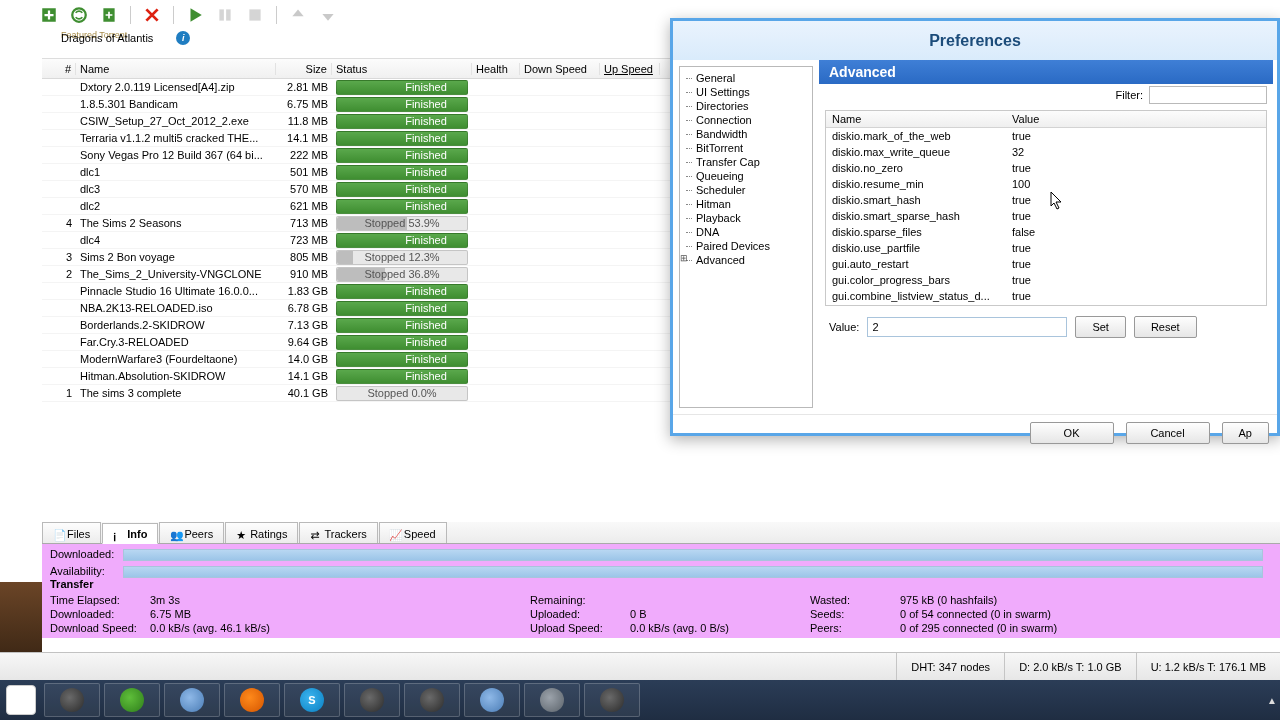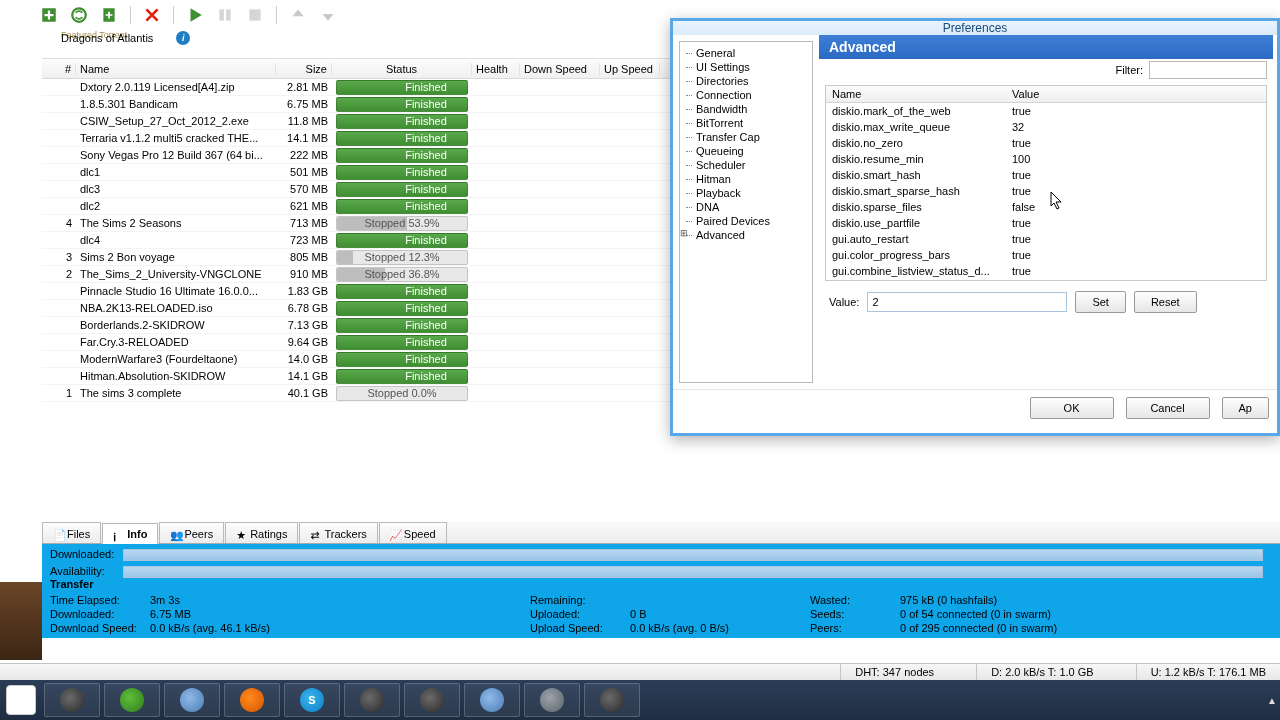--- a/index.html
+++ b/index.html
@@ -12,42 +12,42 @@
 .signal { display:flex; gap:1px; align-items:flex-end; margin:0 6px; }
 .signal i { width:4px; background:#7bbf3a; display:block; }
 .instant-btn { border:1px solid #999; background:linear-gradient(#fefefe,#e6e6e6); padding:2px 8px; border-radius:2px; font-size:11px; margin-left:8px; }
 
 .main-table { border-top: 1px solid #ddd; }
 .thead { display: flex; background: linear-gradient(#fcfcfc,#f0f0f0); border-bottom: 1px solid #d9d9d9; height: 20px; align-items:center; }
 .thead > div, .trow > div { padding: 0 4px; white-space: nowrap; overflow: hidden; text-overflow: ellipsis; }
 .col-num { width: 34px; text-align: right; padding-right: 8px; }
 .col-name { flex: 0 0 200px; }
 .col-size { width: 56px; text-align: right; }
-.col-status { width: 140px; text-align: center; }
+.col-status { width: 140px; text-align: left; }
 .col-health { width: 48px; }
 .col-dspeed { width: 80px; }
-.col-uspeed { width: 60px; }
+.col-uspeed { width: 60px; text-decoration: underline; }
 .trow { display: flex; height: 17px; align-items: center; border-bottom: 1px solid #f4f4f4; }
 .status-bar { height: 15px; border-radius: 2px; position: relative; display: flex; align-items: center; justify-content: center; color: #fff; font-size: 10px; background:#e8e8e8; color:#555; border:1px solid rgba(0,0,0,.15); }
 .status-bar.finished { background: linear-gradient(#5aa84c,#3f8e31); color:#fff;padding-left:48px; }
 .status-bar .fill { position:absolute; left:0; top:0; bottom:0; background:#bdbdbd; border-radius:2px 0 0 2px; }
 .status-bar.stopped .txt { position:relative; z-index:1; color:#555; }
 
 .detail-tabs { position: absolute; left: 42px; right: 0; top: 522px; height: 22px; display: flex; border-bottom: 1px solid #aaa; background: linear-gradient(#f9f9f9,#ececec); }
 .dtab { border: 1px solid #b9b9b9; border-bottom: none; padding: 3px 10px 2px; margin-right: 1px; display:flex; align-items:center; gap:4px; background: linear-gradient(#fdfdfd,#ececec); }
 .dtab.active { background: #fff; border-bottom:1px solid #fff; font-weight:bold; position:relative; top:1px; }
 .dtab .geom { width:10px; height:10px; display:inline-block; }
 
-.detail-panel { position:absolute; left:42px; right:0; top:544px; background:#0ea5e9; padding:4px 8px; }
+.detail-panel { position:absolute; left:42px; right:0; top:544px; background:#f0abfc; padding:4px 8px; }
 .progress-label { display:inline-block; width:70px; }
 .progress-row .pbar { display:inline-block; height:12px; width: calc(100% - 82px); background:linear-gradient(#b8d7f2,#9cc5e8); border:1px solid #a9c4dc; vertical-align:middle; }
 .transfer-hdr { font-weight:bold; }
 .tfgrid { display:grid; grid-template-columns: 100px 120px 260px 100px 180px 90px 160px; row-gap:2px; margin-top:4px; }
 
-.statusbar { position:absolute; left:0; right:0; bottom:40px; height:17px; background:linear-gradient(#f7f7f7,#e7e7e7); border-top:1px solid #c2c2c2; display:flex; align-items:center; font-size:11px;gap:28px; }
+.statusbar { position:absolute; left:0; right:0; bottom:40px; height:28px; background:linear-gradient(#f7f7f7,#e7e7e7); border-top:1px solid #c2c2c2; display:flex; align-items:center; font-size:11px; }
 .statusbar > div { padding:0 14px; border-left:1px solid #c5c5c5; height:100%; display:flex; align-items:center; }
 
 .taskbar { position:absolute; left:0; right:0; bottom:0; height:40px; background:linear-gradient(#2b3d57,#1f2d42); display:flex; align-items:center; }
 .taskbar .orb { width:30px; height:30px; margin:0 6px; border-radius:4px; background:#fff; }
 .taskbar .app { width:56px; height:34px; margin:0 2px; border:1px solid rgba(255,255,255,.2); border-radius:2px; background:rgba(255,255,255,.06); display:flex; align-items:center; justify-content:center; }
 .taskbar .app .ic { width:24px; height:24px; border-radius:50%; }
 .taskbar .chev { margin-left:auto; width:16px; height:34px; color:#ddd; display:flex; align-items:center; justify-content:center; font-size:10px; }
 
 .app-ut { background: radial-gradient(circle at 40% 40%, #5fbf3a, #2e7d1b); }
 .app-skype { background: radial-gradient(circle at 40% 40%, #3bb4ef, #0a7fc1); color:#fff; font-weight:bold; display:flex; align-items:center;justify-content:center; }
@@ -55,21 +55,21 @@
 .app-gray { background: radial-gradient(circle at 40% 40%, #6a6a6a, #2a2a2a); }
 .app-blue { background: radial-gradient(circle at 40% 40%, #8fb9e8, #4a7cb5); }
 .app-steel { background: radial-gradient(circle at 40% 40%, #9ca3ab, #5a626a); }
 .app-white { background:#fff; border:1px solid #ccc; }
 
 
 .thumb-left { position:absolute; left:0; top:582px; width:42px; height:78px; background:linear-gradient(#6b4527,#3b2614); }
 
 
 .prefs { position:absolute; left:670px; top:18px; width:610px; height:418px; background:#fff; border:3px solid #59a6e8; box-shadow:0 4px 14px rgba(0,0,0,.3); }
-.prefs-title { height:14px; background:linear-gradient(#eaf3fd,#d9ebfb); color:#1c4c7a; display:flex; align-items:center; justify-content:center; font-size:12px; }
+.prefs-title { height:39px; background:linear-gradient(#eaf3fd,#d9ebfb); color:#1c4c7a; display:flex; align-items:center; justify-content:center; font-size:16px;font-weight:bold; }
 .prefs-body { display:flex; height:calc(100% - 58px); }
 .prefs-tree { width:134px; border:1px solid #b9b9b9; margin:6px; padding:4px 2px; overflow:hidden; }
 .prefs-tree .tnode { padding:1px 2px 1px 14px; position:relative; white-space:nowrap; }
 .prefs-tree .tnode::before { content:""; position:absolute; left:4px; top:50%; width:6px; border-top:1px dotted #888; }
 .prefs-tree .plus::after { content:"⊞"; position:absolute; left:-2px; top:0; font-size:9px; color:#555;}
 .prefs-right { flex:1; padding:0 4px 0 0; }
 .prefs-hdr { background:linear-gradient(#3f7fd6,#2a6ac4); color:#fff; font-weight:bold; font-size:14px; padding:4px 10px; height:24px; display:flex; align-items:center; }
 .prefs-warn { padding:6px 10px; font-size:11px; }
 .filter-row { display:flex; justify-content:flex-end; align-items:center; padding:2px 6px; gap:6px; }
 .filter-row input { border:1px solid #b9b9b9; height:18px; width:118px; padding:0 4px; }

